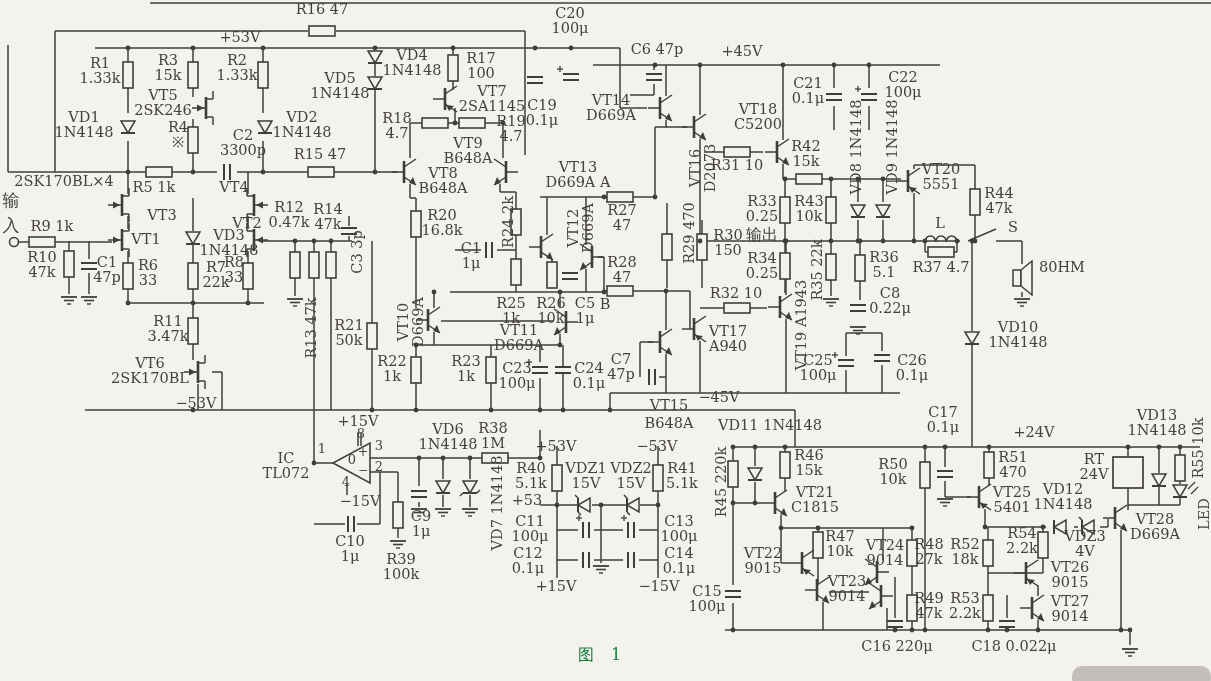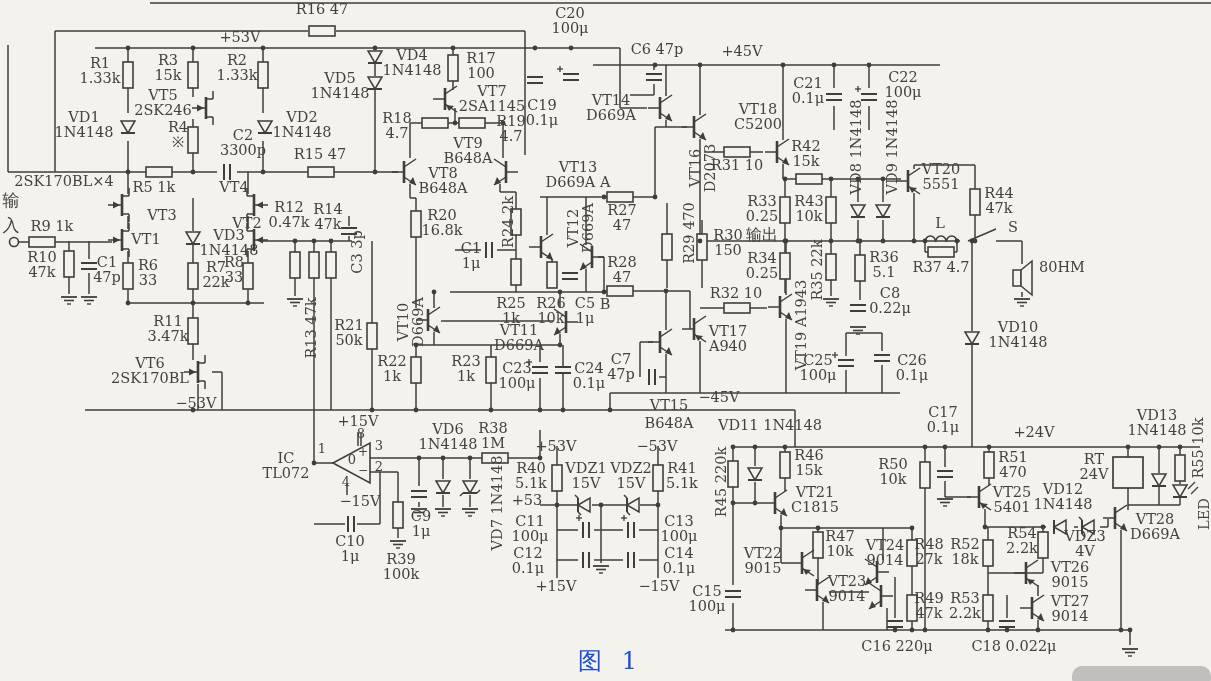--- a/index.html
+++ b/index.html
@@ -1,19 +1,19 @@
 <!DOCTYPE html>
 <html><head>
 <meta charset="utf-8">
 <style>
   html,body{margin:0;padding:0;background:#888;}
   #stage{position:relative;width:1211px;height:681px;background:#f3f2ed;overflow:hidden;
          font-family:"DejaVu Serif","Liberation Serif",serif;}
   #art{position:absolute;left:0;top:0;}
-  #caption{position:absolute;left:578px;top:645px;font-size:24px;color:#1d4ed8;letter-spacing:6px;}
+  #caption{position:absolute;left:578px;top:645px;font-size:16px;color:#15803d;letter-spacing:6px;}
   #wm{position:absolute;left:1072px;top:666px;width:139px;height:22px;background:#b7b5b2;border-radius:10px;opacity:.85;}
   text{fill:#45423c;}
 </style>
 </head>
 <body>
 
 <div id="stage">
   <svg id="art" width="1211" height="681" viewBox="0 0 1211 681">
       <line x1="150" y1="3" x2="1211" y2="3" stroke="#403e39" stroke-width="1.5"></line>
       <line x1="55" y1="31" x2="308" y2="31" stroke="#403e39" stroke-width="1.5"></line>

